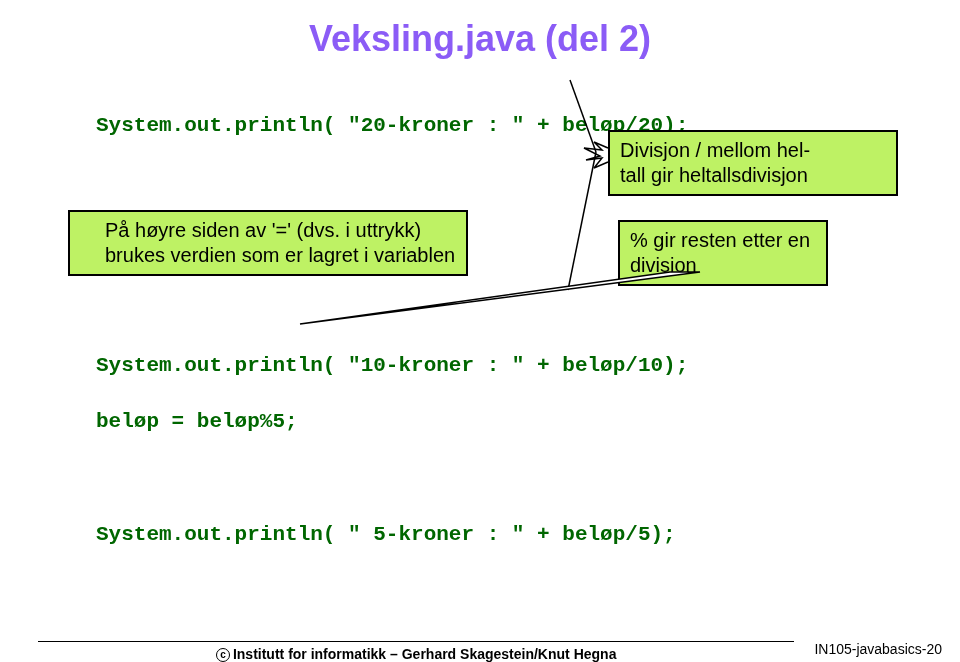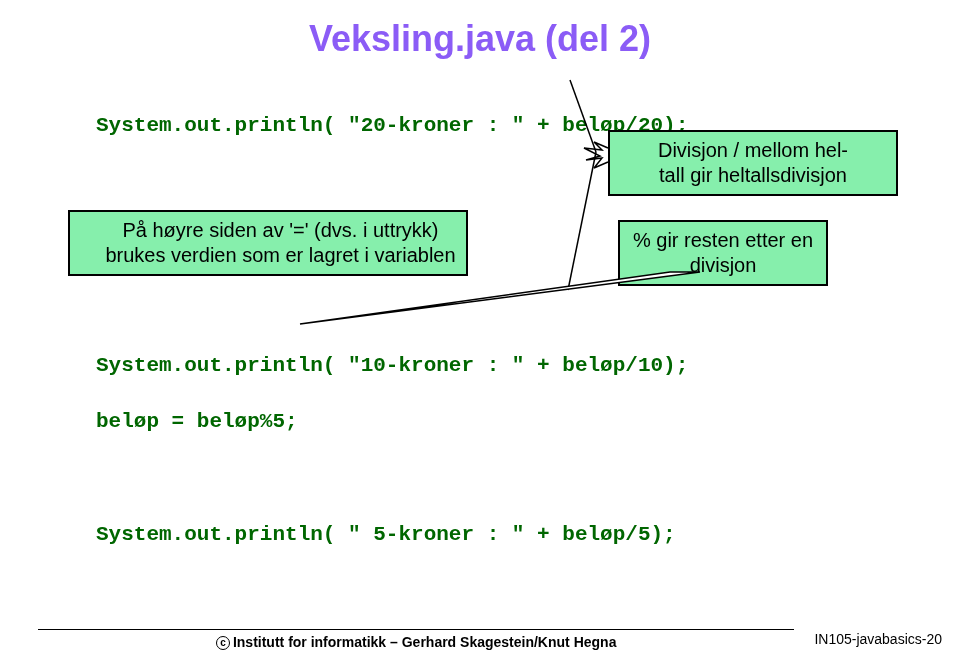--- a/index.html
+++ b/index.html
@@ -23,52 +23,50 @@
       font-family: "Courier New", monospace;
       font-size: 21px;
       font-weight: bold;
       color: #006600;
       line-height: 1.35;
       padding-left: 96px;
       white-space: pre;
     }
     .annotation-box {
       position: absolute;
-      background: #86efac;
+      background: #bef264;
       border: 2px solid black;
       padding: 6px 10px;
       font-family: Arial, Helvetica, sans-serif;
       font-size: 20px;
       color: black;
       line-height: 1.25;
-      text-align: center;
     }
     .box-division {
       top: 130px;
       left: 608px;
       width: 290px;
     }
     .box-left {
       top: 210px;
       left: 68px;
       width: 400px;
       padding-left: 35px;
     }
     .box-percent {
       top: 220px;
       left: 618px;
       width: 210px;
     }
     .footer {
       position: absolute;
-      bottom: 12px;
+      bottom: 0;
       left: 0;
       width: 100%;
       display: flex;
-      align-items: center;
       justify-content: space-between;
       padding: 0 18px;
     }
     .footer-center {
       text-align: center;
       font-size: 14px;
       font-weight: bold;
       flex: 1;
       border-top: 1px solid black;
       padding-top: 4px;

